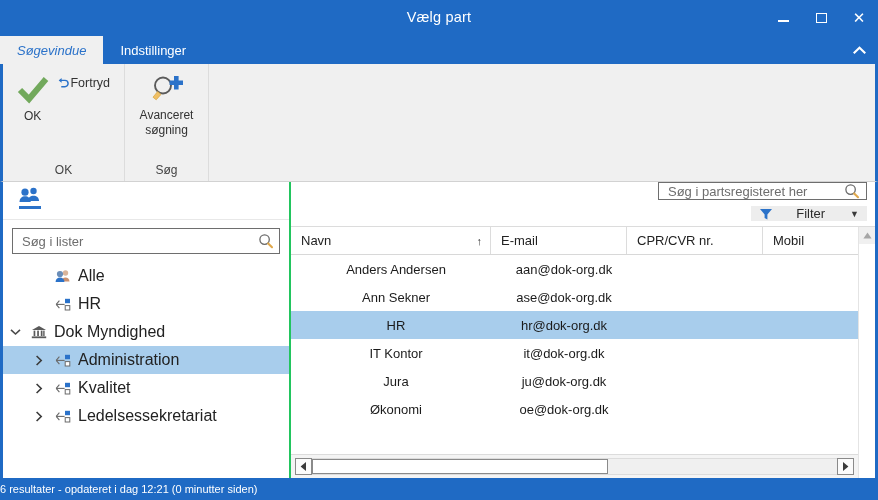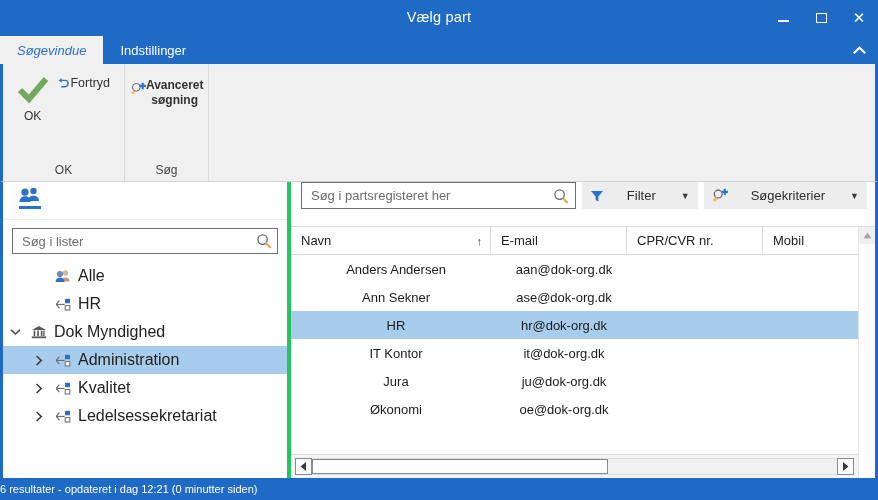--- a/index.html
+++ b/index.html
@@ -128,43 +128,42 @@
   }
   .check-icon { width: 32px; height: 30px; display:block; }
   .small-btn {
     display: flex; align-items: flex-start; 
     padding: 6px 6px 0 2px;
     cursor: default;
   }
   .small-btn .lbl { font-size: 12.5px; color: #333; line-height: 14px; }
   .wide-btn {
     width: 74px;
-    display: flex; flex-direction: row; align-items: flex-start;
+    display: flex; flex-direction: column; align-items: center;
     padding-top: 4px;
     cursor: default;
-    font-weight: bold;
   }
   .wide-btn .lbl {
     font-size: 12px; color: #333; margin-top: 4px; text-align: center; line-height: 15px;
   }
 
   
   .content {
     flex: 1;
     display: flex;
     background: #ffffff;
     border-left: 3px solid #1f6ac4;
     border-right: 3px solid #1f6ac4;
     overflow: hidden;
   }
   .left-pane {
     width: 288px;
     flex: 0 0 288px;
     background: #ffffff;
-    border-right: 4px solid #22c55e;
+    border-right: 2px solid #22c55e;
     display: flex;
     flex-direction: column;
   }
   .lp-iconbar {
     height: 38px;
     display: flex;
     align-items: center;
     padding-left: 12px;
     border-bottom: 1px solid #e8e8e8;
   }
@@ -209,23 +208,24 @@
 
   
   .right-pane {
     flex: 1;
     display: flex; flex-direction: column;
     background: #ffffff;
     min-width: 0;
   }
   .rp-toolbar {
     height: 44px;
-    display: flex; align-items: flex-start;
+    display: flex; align-items: flex-end;
     padding: 0 8px 0 10px;
     gap: 6px;
+    flex-direction: column;
   }
   .rp-search {
     flex: 1;
     height: 27px;
     border: 1.5px solid #6e6e6e;
     background: #fff;
     display: flex; align-items: center;
     padding: 0 6px 0 9px;
     min-width: 0;
   }

